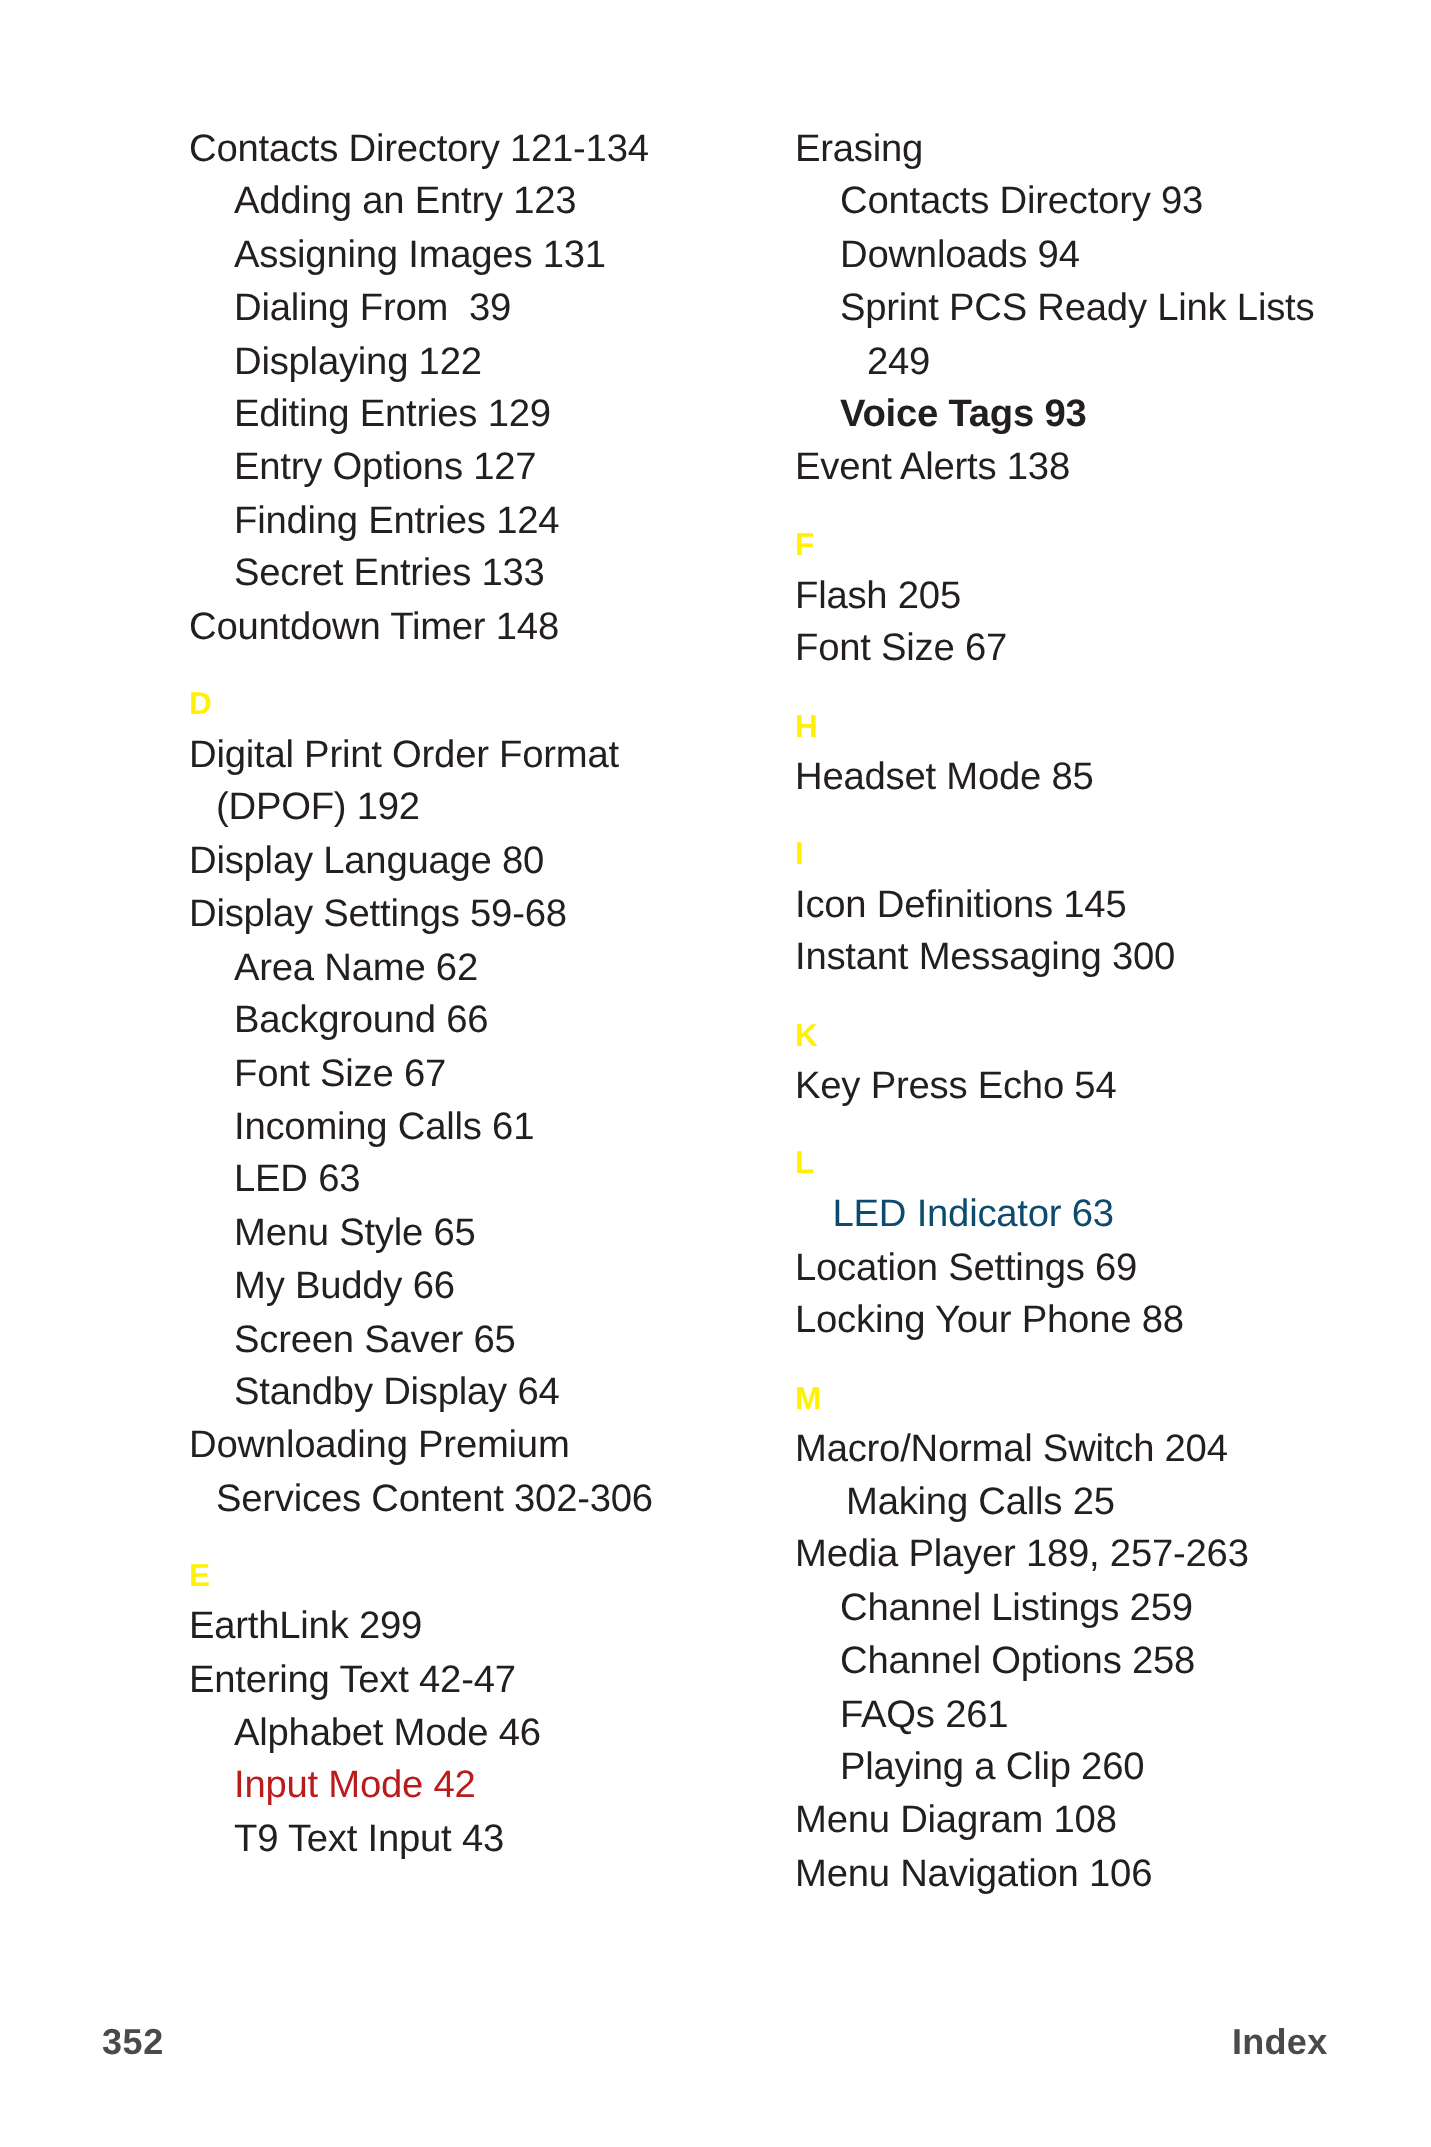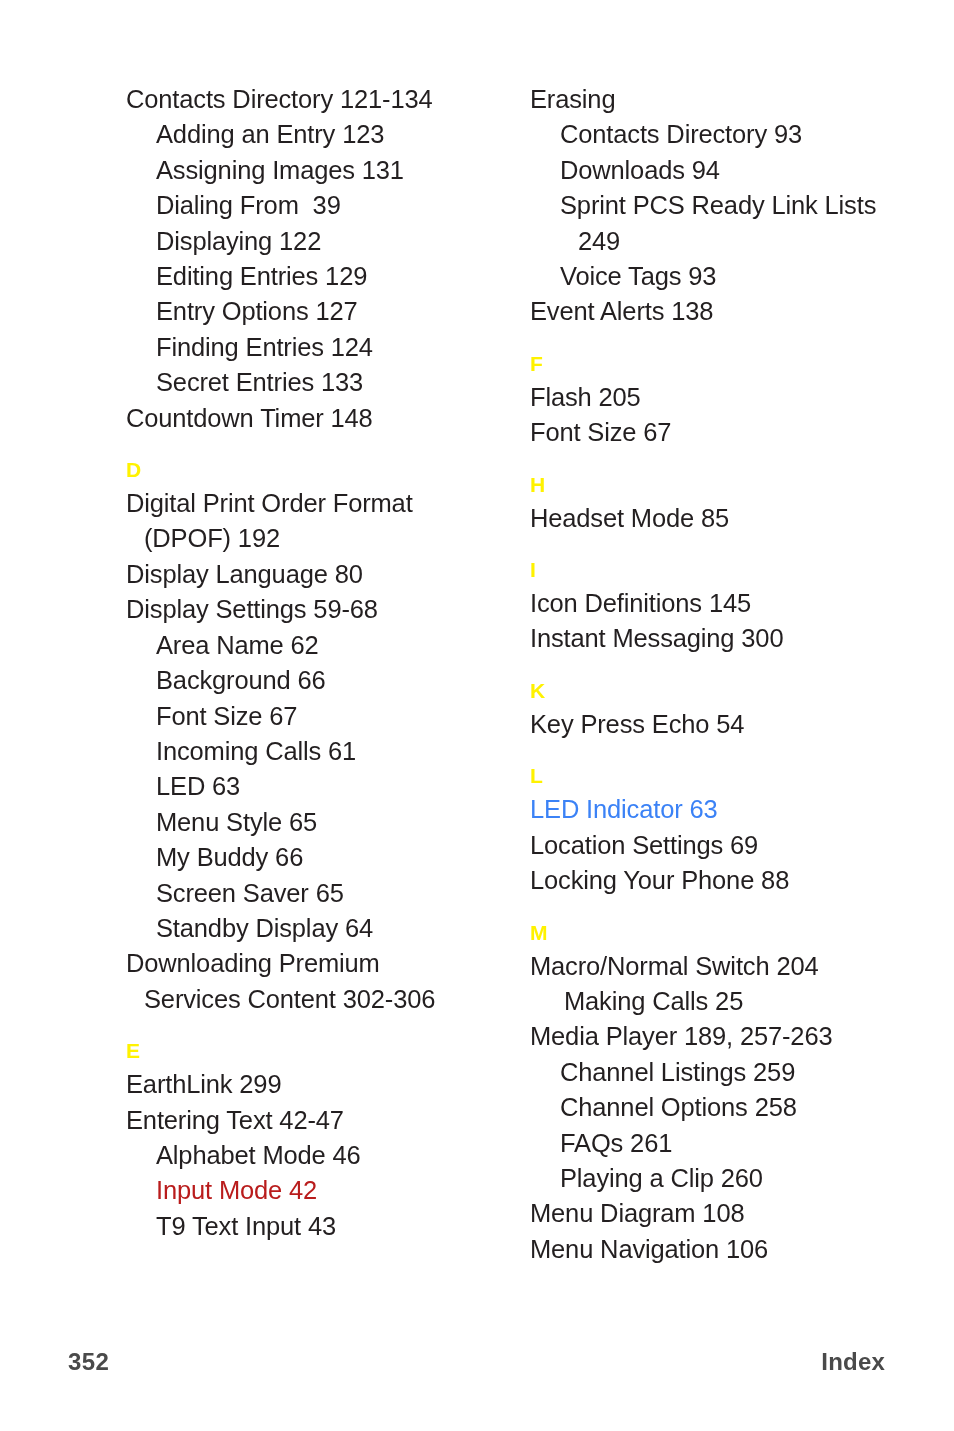--- a/index.html
+++ b/index.html
@@ -146,21 +146,21 @@
           <div class="entry lvl1" style="color: rgb(35, 31, 32);">T9 Text Input 43</div>
         </div>
       </div>
     <div class="column right">
         <div class="section">
           <div class="entry lvl0" style="color: rgb(35, 31, 32);">Erasing</div>
           <div class="entry lvl1" style="color: rgb(35, 31, 32);">Contacts Directory 93</div>
           <div class="entry lvl1" style="color: rgb(35, 31, 32);">Downloads 94</div>
           <div class="entry lvl1" style="color: rgb(35, 31, 32);">Sprint PCS Ready Link Lists</div>
           <div class="entry cont1" style="color: rgb(35, 31, 32);">249</div>
-          <div class="entry lvl1" style="color: rgb(35, 31, 32);">Voice Tags 93</div>
+          <div class="entry lvl1" style="color: rgb(35, 31, 32); font-weight: bold;">Voice Tags 93</div>
           <div class="entry lvl0" style="color: rgb(35, 31, 32);">Event Alerts 138</div>
         </div>
         <div class="section">
           <div class="letter-heading" style="color: rgb(255, 242, 0);">F</div>
           <div class="entry lvl0" style="color: rgb(35, 31, 32);">Flash 205</div>
           <div class="entry lvl0" style="color: rgb(35, 31, 32);">Font Size 67</div>
         </div>
         <div class="section">
           <div class="letter-heading" style="color: rgb(255, 242, 0);">H</div>
           <div class="entry lvl0" style="color: rgb(35, 31, 32);">Headset Mode 85</div>
@@ -169,21 +169,21 @@
           <div class="letter-heading" style="color: rgb(255, 242, 0);">I</div>
           <div class="entry lvl0" style="color: rgb(35, 31, 32);">Icon Definitions 145</div>
           <div class="entry lvl0" style="color: rgb(35, 31, 32);">Instant Messaging 300</div>
         </div>
         <div class="section">
           <div class="letter-heading" style="color: rgb(255, 242, 0);">K</div>
           <div class="entry lvl0" style="color: rgb(35, 31, 32);">Key Press Echo 54</div>
         </div>
         <div class="section">
           <div class="letter-heading" style="color: rgb(255, 242, 0);">L</div>
-          <div class="entry lvl0" style="color: #3b82f6;">LED Indicator 63</div>
+          <div class="entry lvl0" style="color: #0c4a6e; margin-left: 25px;">LED Indicator 63</div>
           <div class="entry lvl0" style="color: rgb(35, 31, 32);">Location Settings 69</div>
           <div class="entry lvl0" style="color: rgb(35, 31, 32);">Locking Your Phone 88</div>
         </div>
         <div class="section">
           <div class="letter-heading" style="color: rgb(255, 242, 0);">M</div>
           <div class="entry lvl0" style="color: rgb(35, 31, 32);">Macro/Normal Switch 204</div>
           <div class="entry lvl0" style="color: rgb(35, 31, 32); margin-left: 34px;">Making Calls 25</div>
           <div class="entry lvl0" style="color: rgb(35, 31, 32);">Media Player 189, 257-263</div>
           <div class="entry lvl1" style="color: rgb(35, 31, 32);">Channel Listings 259</div>
           <div class="entry lvl1" style="color: rgb(35, 31, 32);">Channel Options 258</div>

